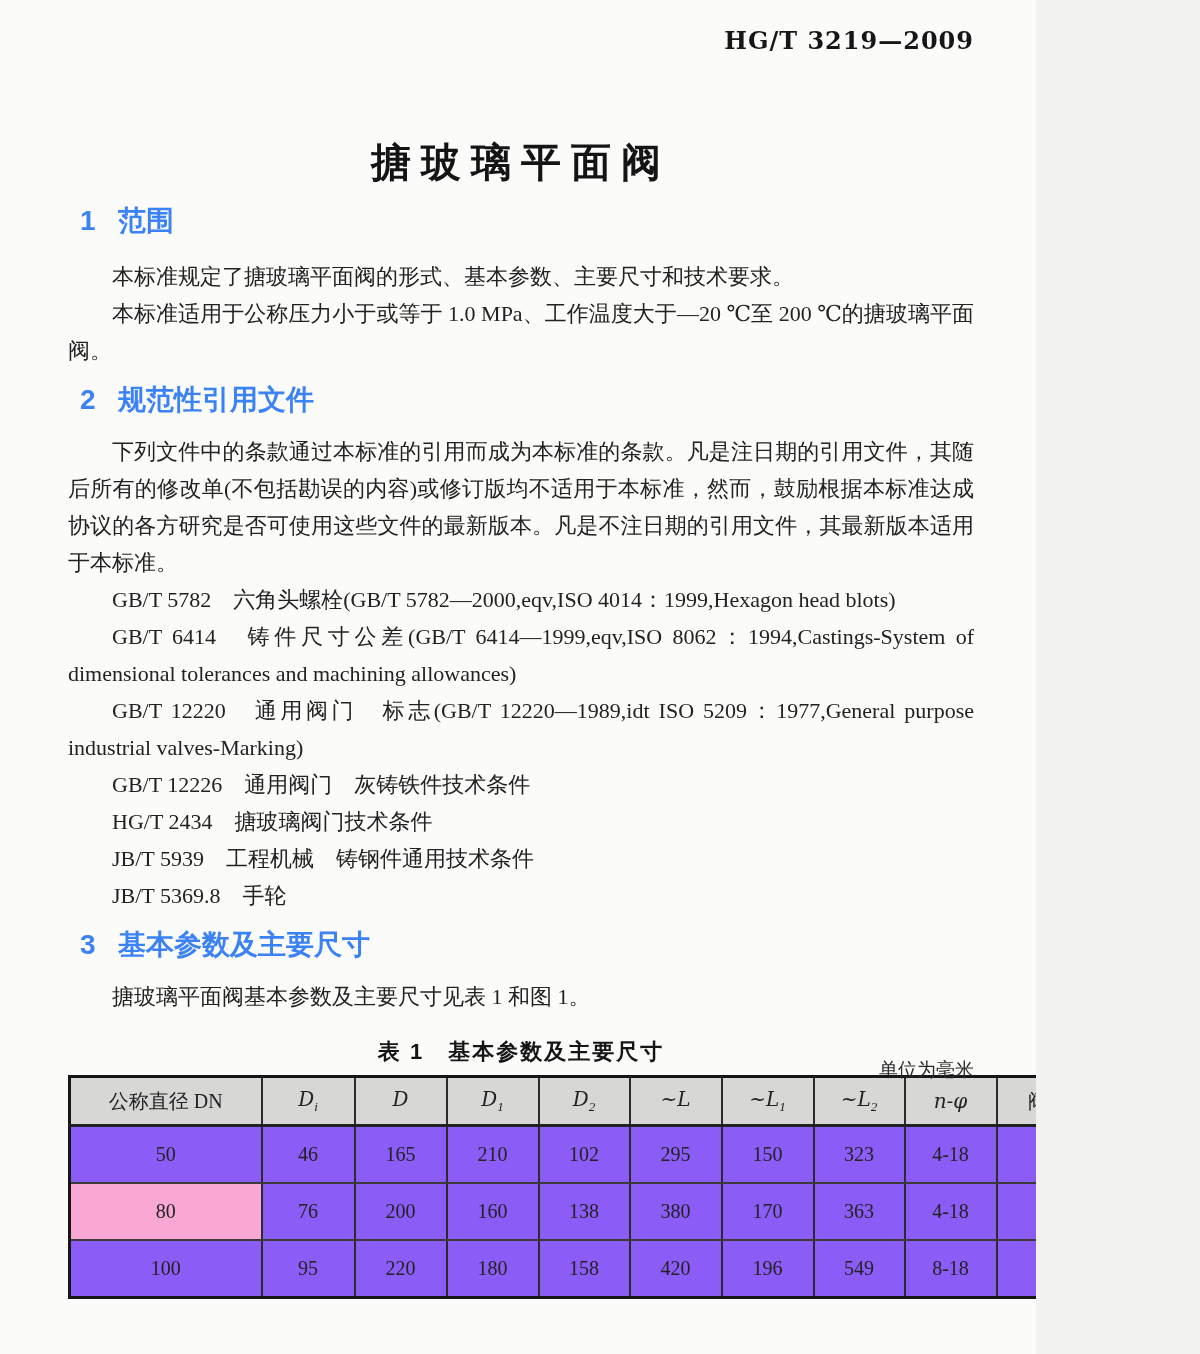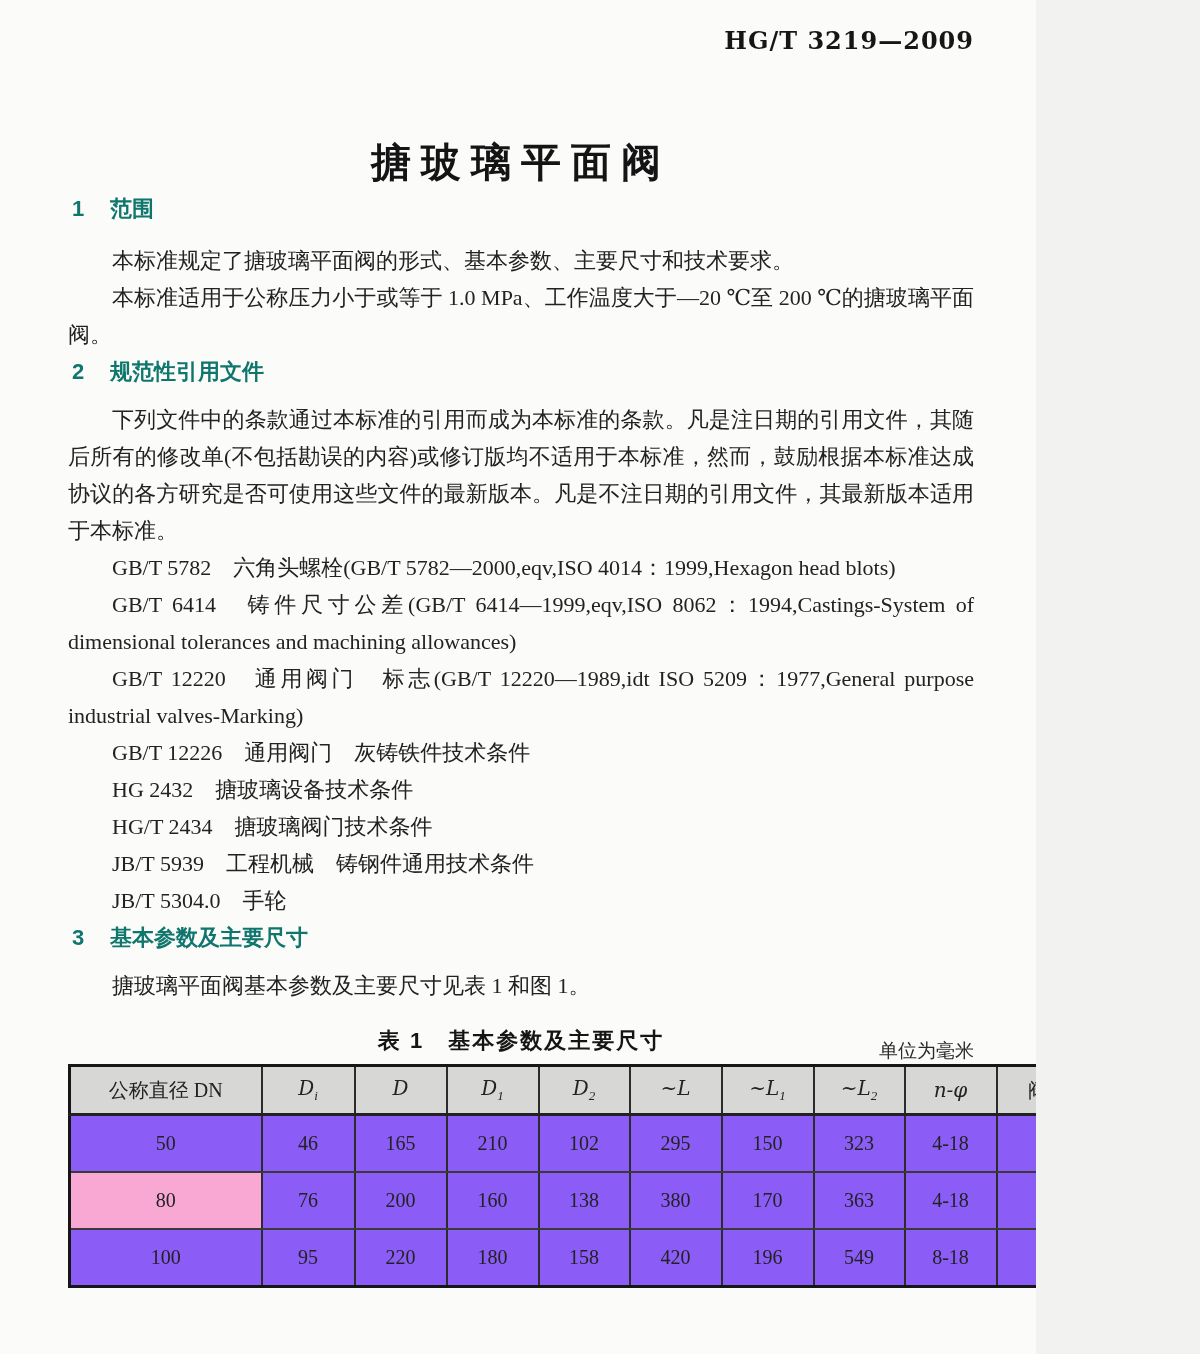--- a/index.html
+++ b/index.html
@@ -29,25 +29,25 @@
   .title {
     margin:80px 0 0 0;
     text-align:center;
     font-family:"Liberation Sans","DejaVu Sans",sans-serif;
     font-weight:bold;
     font-size:40px;
     letter-spacing:10px;
     color:#141414;
   }
   h2.sec {
-    margin:4px;
+    margin:12px;
     font-family:"Liberation Sans","DejaVu Sans",sans-serif;
     font-weight:bold;
-    font-size:22px;
-    color:#0f766e;
+    font-size:28px;
+    color:#3b82f6;
   }
   h2.sec .secnum { display:inline-block; min-width:38px; }
   .sec1 { margin-top:62px; }
   .sec2 { margin-top:24px; }
   .sec3 { margin-top:22px; }
   p.body {
     margin:0;
     font-size:22px;
     line-height:37px;
     text-align:justify;
@@ -63,21 +63,21 @@
     margin-top:22px;
     height:32px;
   }
   .cap-row .cap {
     position:absolute; left:50%; transform:translateX(-50%);
     font-family:"Liberation Sans","DejaVu Sans",sans-serif;
     font-weight:bold; font-size:22px; letter-spacing:2px;
     color:#151515; white-space:nowrap;
   }
   .cap-row .unit {
-    position:absolute; right:0; top:12px;
+    position:absolute; right:0; top:20px;
     font-size:19px; color:#2a2a2a; white-space:nowrap;
   }
   table.params {
     margin-top:6px;
     width:1070px;
     border-collapse:collapse;
     table-layout:fixed;
     border:3px solid #161616;
     background:#dedede;
   }
@@ -120,24 +120,23 @@
   <p class="body ind">本标准适用于公称压力小于或等于 1.0 MPa、工作温度大于—20 ℃至 200 ℃的搪玻璃平面阀。</p>
 
   <h2 class="sec sec2"><span class="secnum">2</span><span>规范性引用文件</span></h2>
 
   <p class="body ind mt14">下列文件中的条款通过本标准的引用而成为本标准的条款。凡是注日期的引用文件，其随后所有的修改单(不包括勘误的内容)或修订版均不适用于本标准，然而，鼓励根据本标准达成协议的各方研究是否可使用这些文件的最新版本。凡是不注日期的引用文件，其最新版本适用于本标准。</p>
 
   <p class="body ind refs">GB/T 5782　六角头螺栓(GB/T 5782—2000,eqv,ISO 4014：1999,Hexagon head blots)</p>
   <p class="body ind refs">GB/T 6414　铸件尺寸公差(GB/T 6414—1999,eqv,ISO 8062：1994,Castings-System of dimensional tolerances and machining allowances)</p>
   <p class="body ind refs">GB/T 12220　通用阀门　标志(GB/T 12220—1989,idt ISO 5209：1977,General purpose industrial valves-Marking)</p>
   <p class="body ind refs">GB/T 12226　通用阀门　灰铸铁件技术条件</p>
-  <p class="body ind refs">HG 2432　搪玻璃设备技术条件</p>
   <p class="body ind refs">HG/T 2434　搪玻璃阀门技术条件</p>
   <p class="body ind refs">JB/T 5939　工程机械　铸钢件通用技术条件</p>
-  <p class="body ind refs">JB/T 5304.0　手轮</p>
+  <p class="body ind refs">JB/T 5369.8　手轮</p>
 
   <h2 class="sec sec3"><span class="secnum">3</span><span>基本参数及主要尺寸</span></h2>
 
   <p class="body ind mt14">搪玻璃平面阀基本参数及主要尺寸见表 1 和图 1。</p>
 
   <div class="cap-row">
     <div class="cap">表 1　基本参数及主要尺寸</div>
     <div class="unit">单位为毫米</div>
   </div>
 

